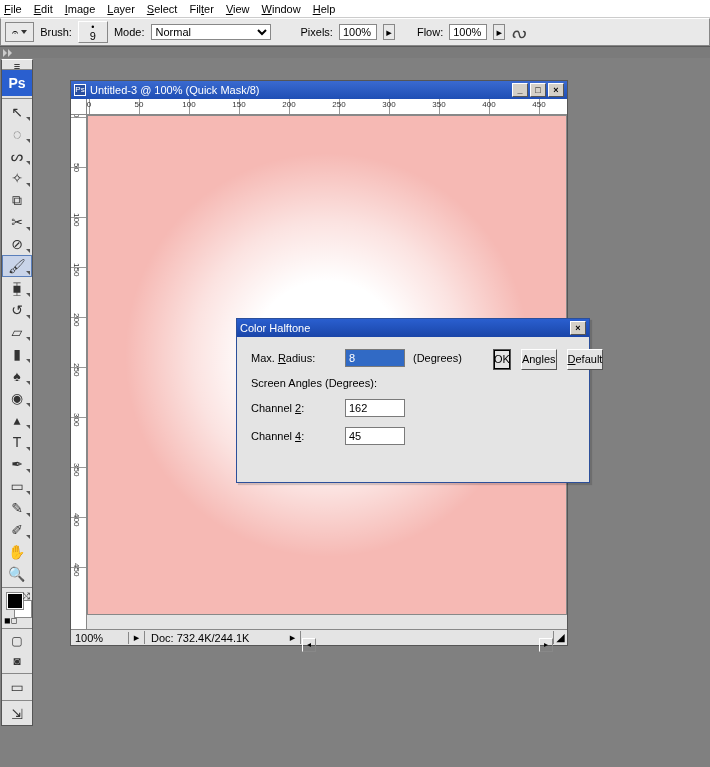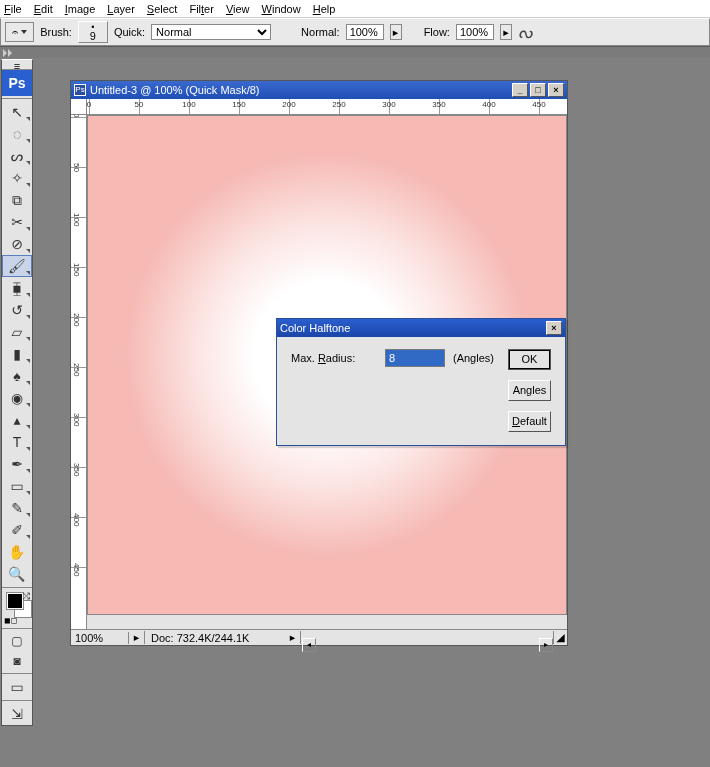--- a/index.html
+++ b/index.html
@@ -66,25 +66,25 @@
   .statusbar{ height:16px; background:#e4e4e4; border-top:1px solid #888; display:flex; align-items:center; font-size:10px;}
   .statusbar .zoom{ width:58px; border-right:1px solid #888; padding:0 4px;}
   .statusbar .play{ width:16px; text-align:center; border-right:1px solid #888;}
   .statusbar .doc{ padding:0 6px; flex:0 0 auto; width:140px;}
   .statusbar .scroll{ flex:1; position:relative; background:#e4e4e4; border-left:1px solid #888;}
   .statusbar .scroll .arr{ width:14px;height:14px; border:1px solid #888; border-top-color:#fff;border-left-color:#fff; position:absolute; top:0; display:flex;align-items:center;justify-content:center;font-size:8px;}
   .statusbar .scroll .arr.l{left:0;} .statusbar .scroll .arr.r{right:0;}
   .statusbar .resize{width:14px;border-left:1px solid #888;display:flex;align-items:center;justify-content:center;}
 
   
-  .dialog{ position:absolute; left:236px; top:318px; width:290px; border:1px solid #2c4f9a; background:#e4e4e4; box-shadow:2px 2px 1px rgba(0,0,0,.15);margin-left:40px;}
+  .dialog{ position:absolute; left:236px; top:318px; width:354px; border:1px solid #2c4f9a; background:#e4e4e4; box-shadow:2px 2px 1px rgba(0,0,0,.15);}
   .dialog .titlebar{background:linear-gradient(#2a5fcf,#1a45a8);}
-  .dialog .dcontent{ padding:12px 14px 13px 14px; display:flex; gap:14px;}
+  .dialog .dcontent{ padding:12px 14px 27px 14px; display:flex; gap:14px;}
   .dialog .col-left{ flex:1; }
-  .dialog .col-right{ width:82px; display:flex; flex-direction:column; gap:10px;}
+  .dialog .col-right{ width:82px; display:flex; gap:10px;}
   .dlg-btn{ height:21px; background:#e4e4e4; border:1px solid #555; border-top-color:#fff; border-left-color:#fff; text-align:center; line-height:19px; font-size:11px; text-decoration:underline; text-decoration-color:transparent;}
   .dlg-btn.def{ border:1px solid #555; box-shadow:0 0 0 1px #000 inset;}
   .frow{ display:flex; align-items:center; gap:8px; margin-bottom:10px; font-size:11px;}
   .frow .lbl{ width:86px;}
   .frow input{ width:60px;height:18px;border:1px solid #7a7a7a;background:#fff;padding:0 3px;font-size:11px;}
   .frow input.sel{ background:#316ac5; color:#fff; }
   .section-lbl{ margin:6px 0 10px 0; font-size:11px;}
 </style>
 </head>
 <body>
@@ -104,26 +104,26 @@
 <div class="optionsbar">
   <div class="opt-box">
     <span>𝄐</span>
       <div class="dd"></div>
   </div>
   <span class="opt-label">Brush:</span>
   <div class="brush-swatch">
     <span class="dot">•</span>
     <span>9</span>
   </div>
-  <span class="opt-label">Quick:</span>
+  <span class="opt-label">Mode:</span>
   <select class="sel" style="width:120px">
     <option>Normal</option>
   </select>
   <span style="width:18px"></span>
-  <span class="opt-label">Normal:</span>
+  <span class="opt-label">Pixels:</span>
   <input class="opt-input" value="100%" style="">
   <div class="opt-arr">▸</div>
   <span style="width:10px"></span>
   <span class="opt-label">Flow:</span>
   <input class="opt-input" value="100%" style="">
   <div class="opt-arr">▸</div>
   <span class="airbrush-icon">ᔓ</span>
 </div>
 
 <div class="gutter">
@@ -255,21 +255,30 @@
   <div class="titlebar">
     <span>Color Halftone</span>
     <div class="spacer"></div>
     <div class="winbtn">×</div>
   </div>
   <div class="dcontent">
     <div class="col-left">
       <div class="frow">
         <span class="lbl">Max. <u>R</u>adius:</span>
         <input class="sel" value="8" style="">
-        <span>(Angles)</span>
+        <span>(Degrees)</span>
+      </div>
+      <div class="section-lbl">Screen Angles (Degrees):</div>
+      <div class="frow">
+        <span class="lbl">Channel <u>2</u>:</span>
+        <input value="162" style="">
+      </div>
+      <div class="frow">
+        <span class="lbl">Channel <u>4</u>:</span>
+        <input value="45" style="">
       </div>
     </div>
     <div class="col-right">
       <div class="dlg-btn def">OK</div>
       <div class="dlg-btn">Angles</div>
       <div class="dlg-btn"><u>D</u>efault</div>
     </div>
   </div>
 </div>
 

